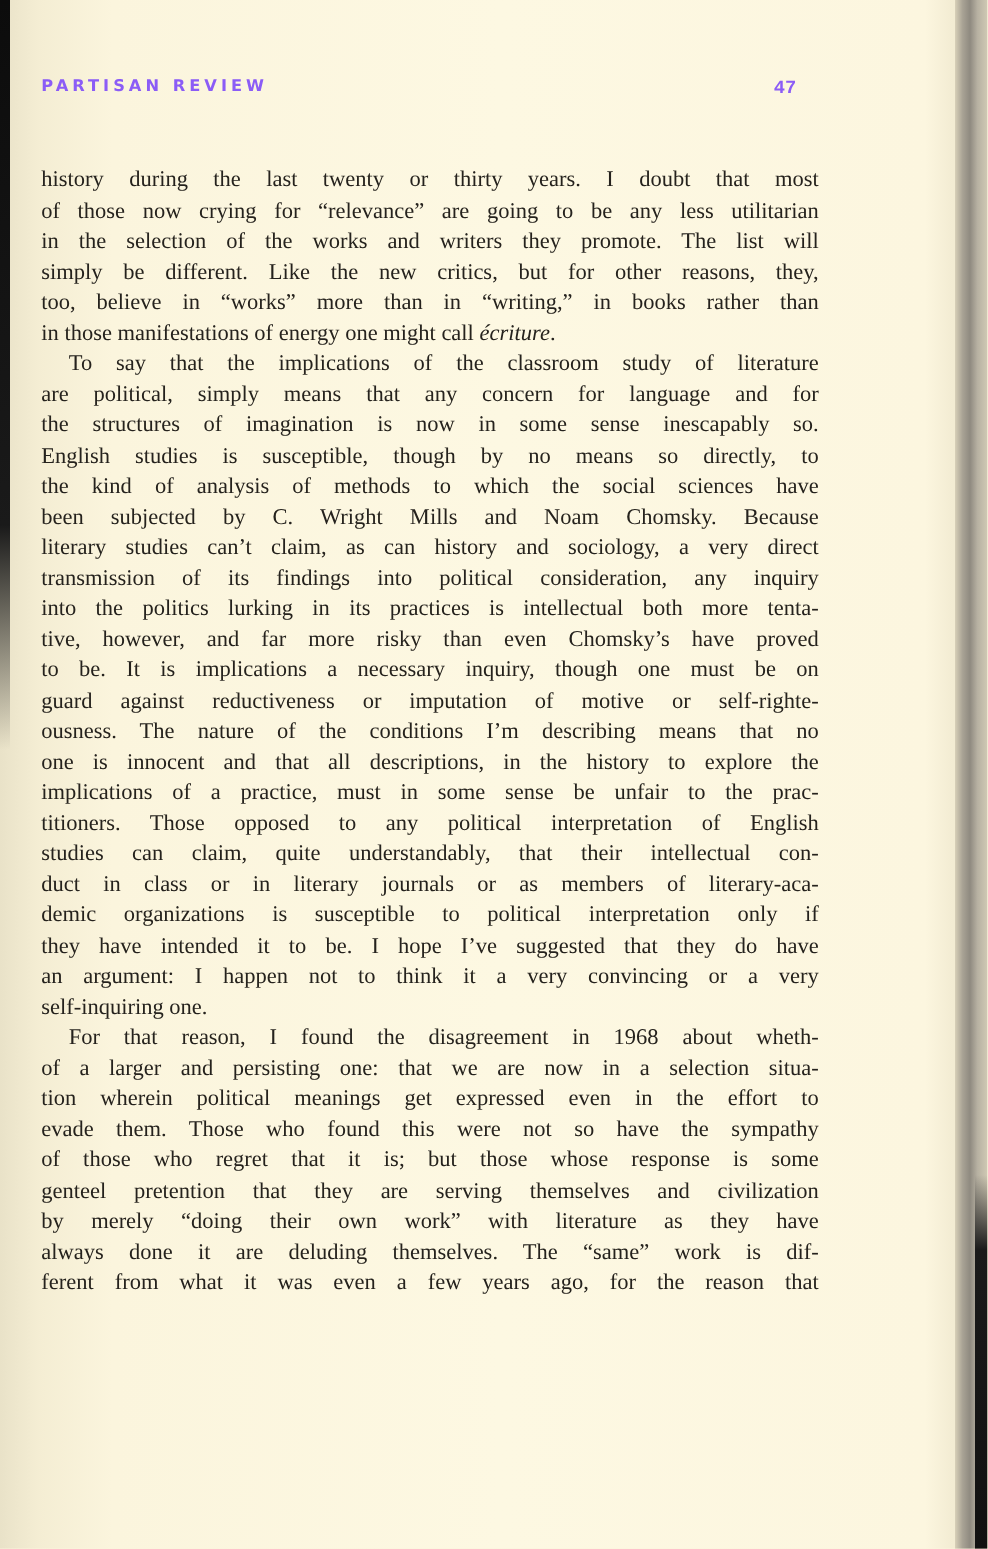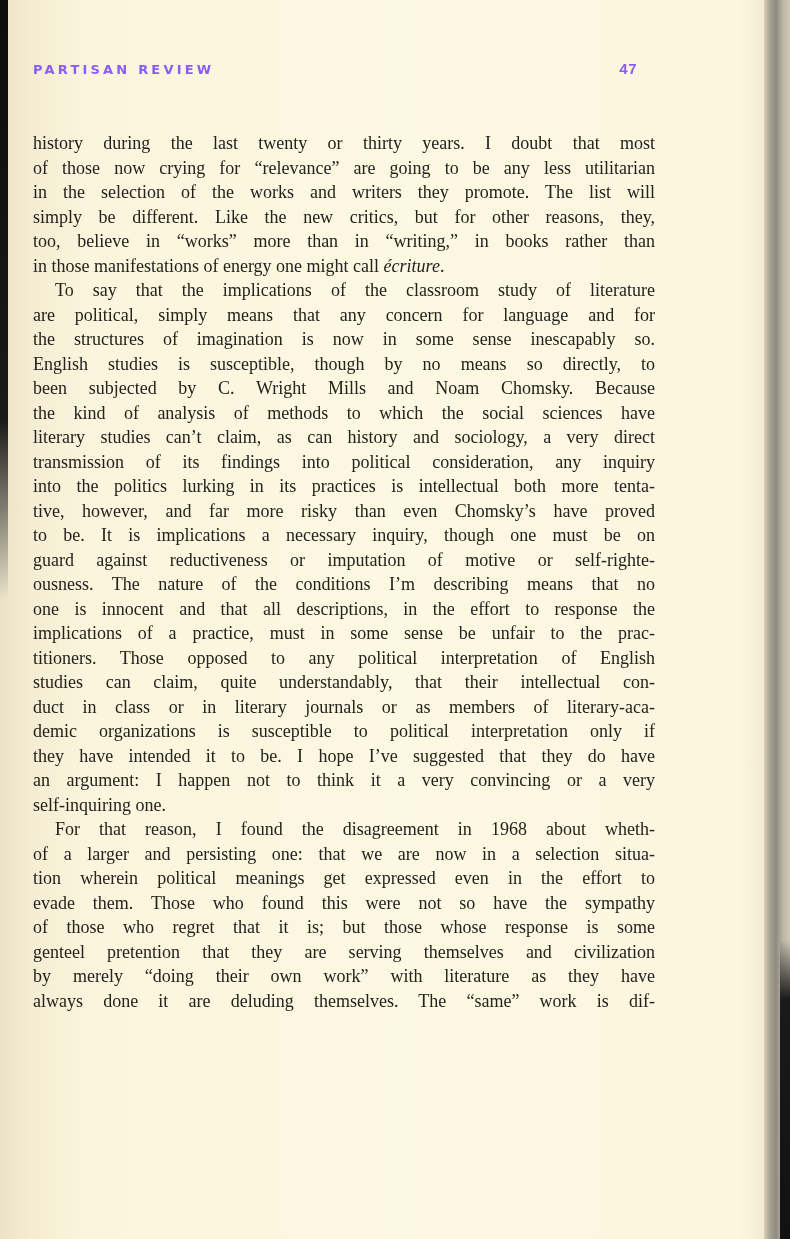--- a/index.html
+++ b/index.html
@@ -65,43 +65,44 @@
     <span class="line">simply be different. Like the new critics, but for other reasons, they,</span>
     <span class="line">too, believe in “works” more than in “writing,” in books rather than</span>
     <span class="line end" id="p1last">in those manifestations of energy one might call <em>écriture</em>.</span>
   </div>
 
   <div>
     <span class="line indent">To say that the implications of the classroom study of literature</span>
     <span class="line">are political, simply means that any concern for language and for</span>
     <span class="line">the structures of imagination is now in some sense inescapably so.</span>
     <span class="line">English studies is susceptible, though by no means so directly, to</span>
+    <span class="line">the kind of analysis of methods to which the social sciences have</span>
     <span class="line">been subjected by C. Wright Mills and Noam Chomsky. Because</span>
-    <span class="line">the kind of analysis of methods to which the social sciences have</span>
     <span class="line">literary studies can’t claim, as can history and sociology, a very direct</span>
     <span class="line">transmission of its findings into political consideration, any inquiry</span>
     <span class="line">into the politics lurking in its practices is intellectual both more tenta-</span>
     <span class="line">tive, however, and far more risky than even Chomsky’s have proved</span>
     <span class="line">to be. It is implications a necessary inquiry, though one must be on</span>
     <span class="line">guard against reductiveness or imputation of motive or self-righte-</span>
     <span class="line">ousness. The nature of the conditions I’m describing means that no</span>
-    <span class="line">one is innocent and that all descriptions, in the effort to response the</span>
+    <span class="line">one is innocent and that all descriptions, in the history to explore the</span>
     <span class="line">implications of a practice, must in some sense be unfair to the prac-</span>
     <span class="line">titioners. Those opposed to any political interpretation of English</span>
     <span class="line">studies can claim, quite understandably, that their intellectual con-</span>
     <span class="line">duct in class or in literary journals or as members of literary-aca-</span>
     <span class="line">demic organizations is susceptible to political interpretation only if</span>
     <span class="line">they have intended it to be. I hope I’ve suggested that they do have</span>
     <span class="line">an argument: I happen not to think it a very convincing or a very</span>
     <span class="line end">self-inquiring one.</span>
   </div>
 
   <div>
     <span class="line indent">For that reason, I found the disagreement in 1968 about wheth-</span>
     <span class="line">of a larger and persisting one: that we are now in a selection situa-</span>
     <span class="line">tion wherein political meanings get expressed even in the effort to</span>
     <span class="line">evade them. Those who found this were not so have the sympathy</span>
     <span class="line">of those who regret that it is; but those whose response is some</span>
     <span class="line">genteel pretention that they are serving themselves and civilization</span>
     <span class="line">by merely “doing their own work” with literature as they have</span>
     <span class="line">always done it are deluding themselves. The “same” work is dif-</span>
+    <span class="line">ferent from what it was even a few years ago, for the reason that</span>
   </div>
 </main>
 
 </body></html>

